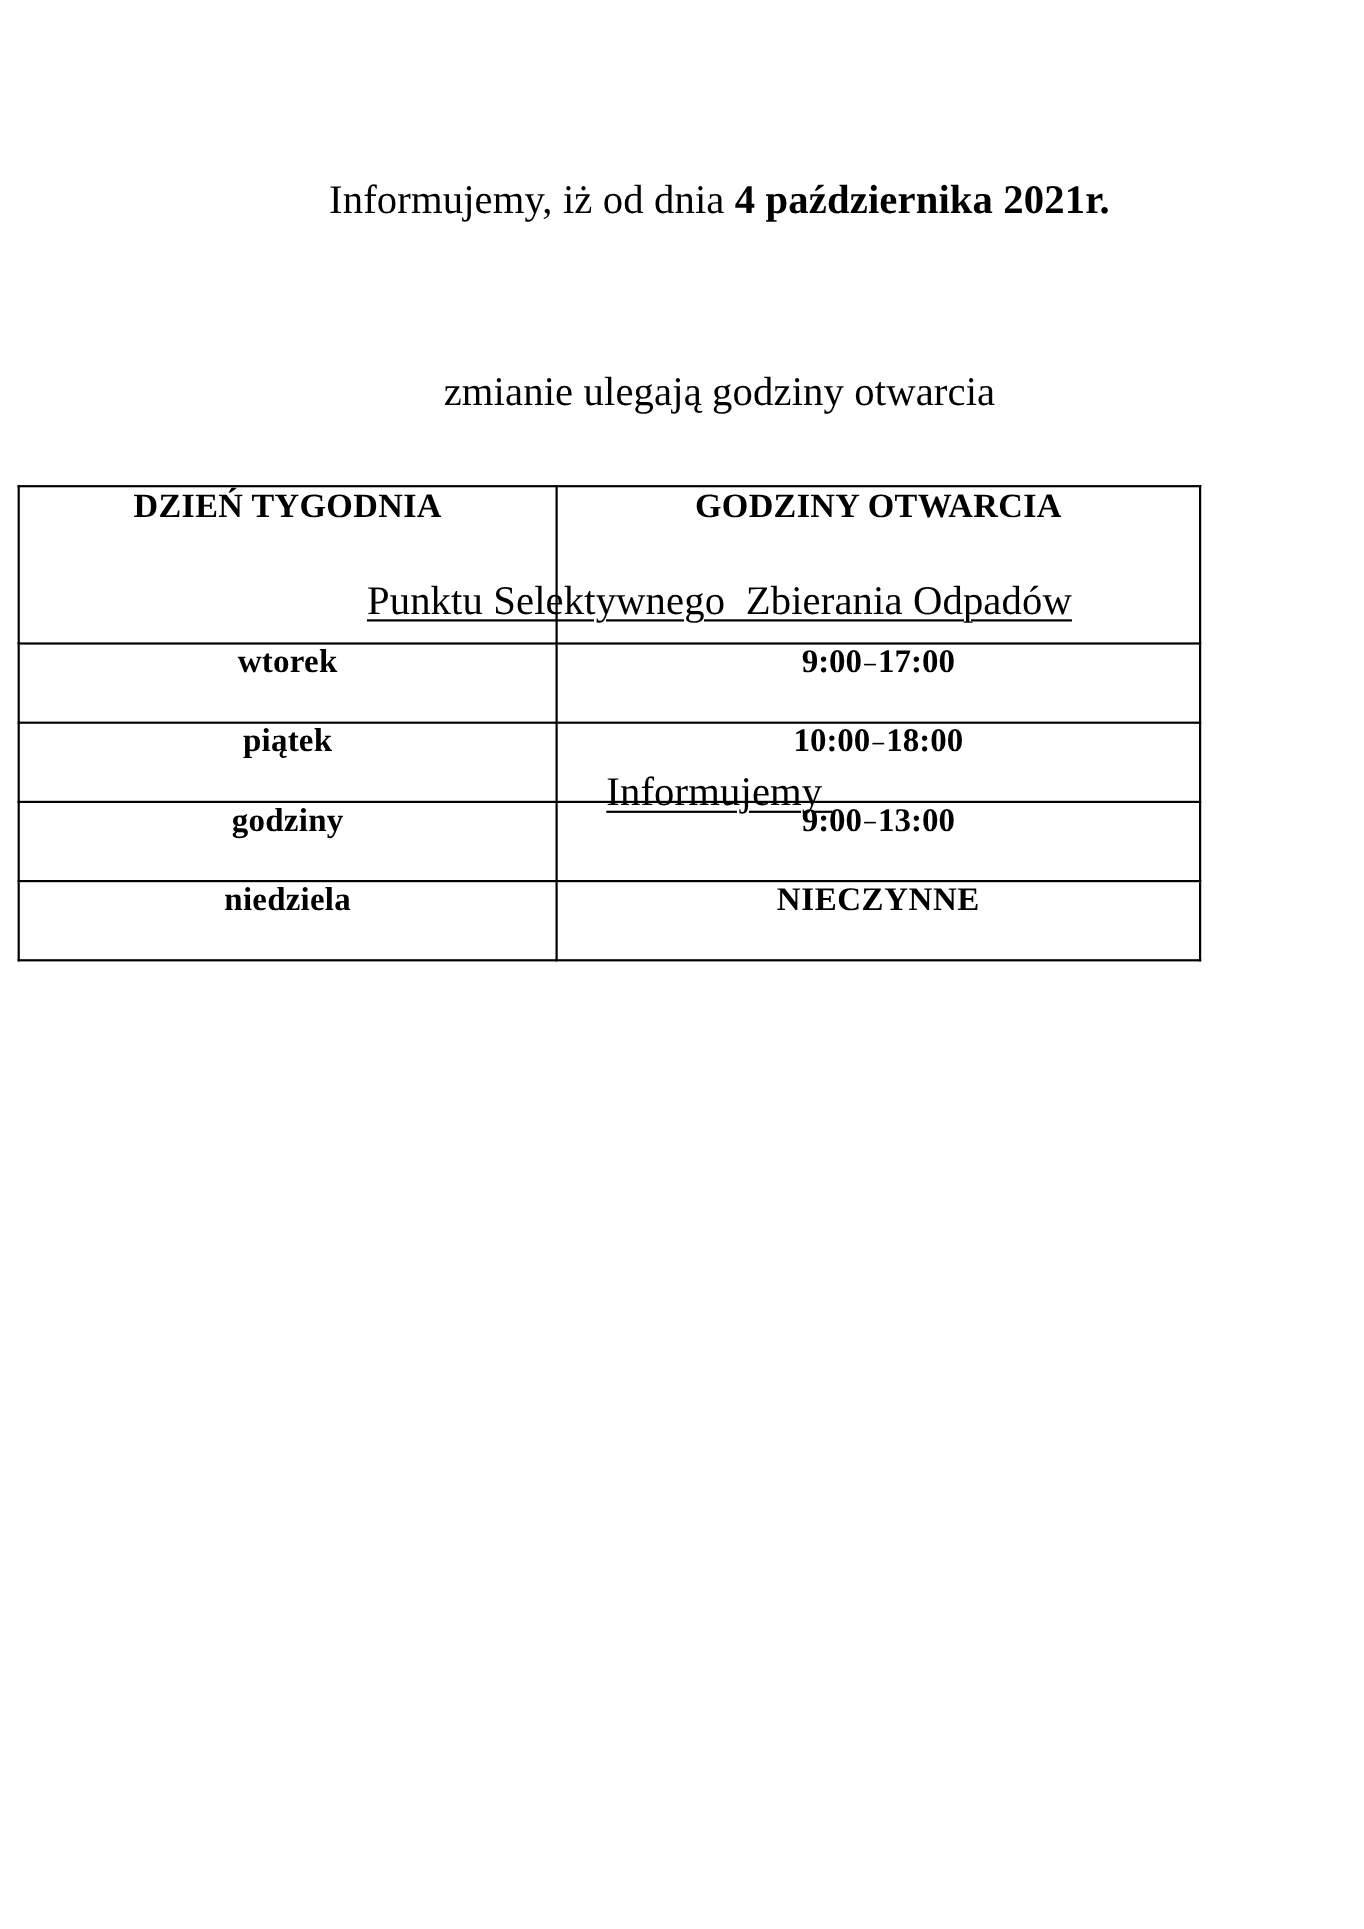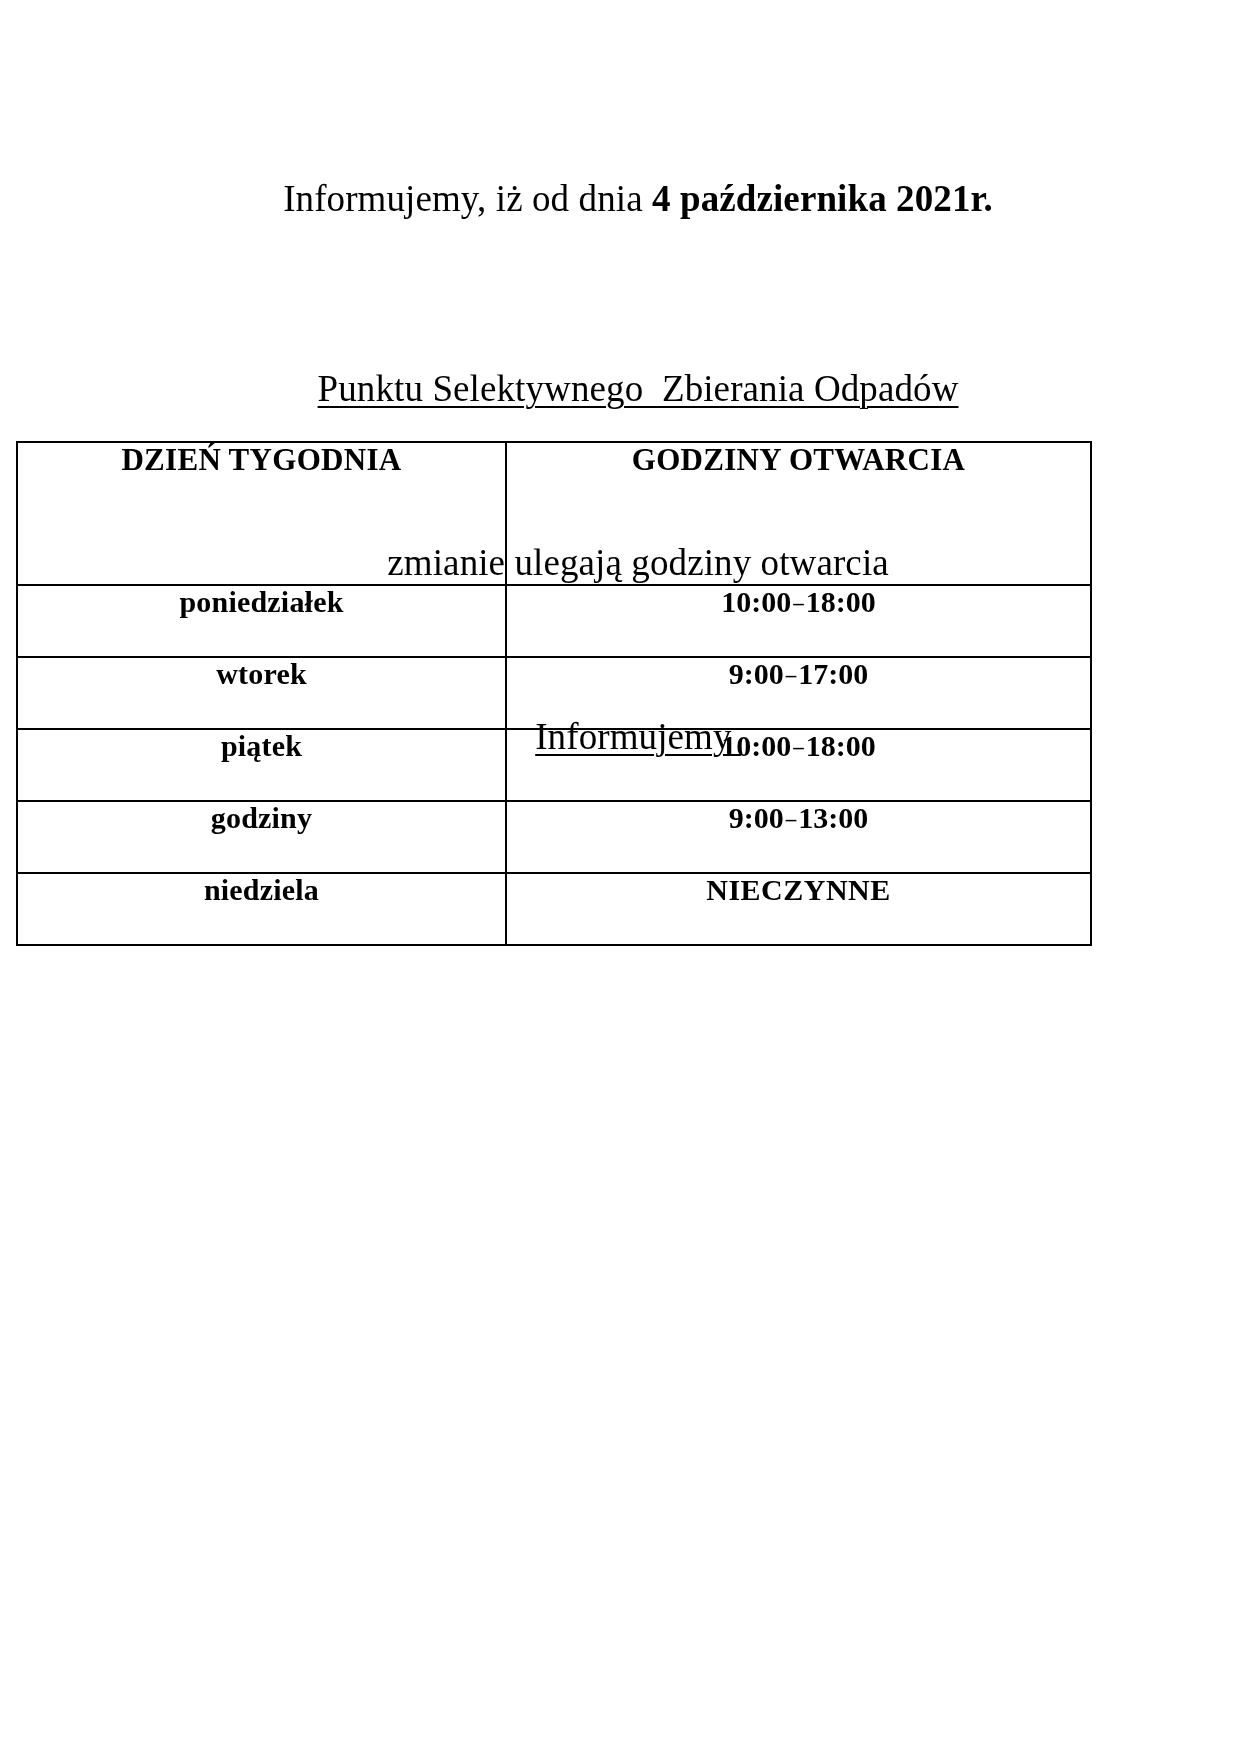--- a/index.html
+++ b/index.html
@@ -20,23 +20,24 @@
     width: 1240px;
     height: 1754px;
     background: #ffffff;
     overflow: hidden;
   }
 
   
   .notice-heading {
     position: absolute;
     left: 0;
-    top: 112px;
+    top: 96px;
     width: 1220px;
     text-align: center;
+    padding-left: 16px;
   }
   .heading-line {
     font-size: 37px;
     line-height: 58px;
     letter-spacing: 0.1px;
     white-space: pre;
   }
   .heading-line.first {
     font-size: 37px;
   }
@@ -105,26 +106,26 @@
 <body>
 
 <div class="page">
 
   <div class="notice-heading">
 
     <div class="heading-line first">
       <span>Informujemy, iż od dnia </span><span class="bold">4 października 2021r.</span>
     </div>
 
+    <div class="heading-line">
+      <span>zmianie ulegają godziny otwarcia</span>
+    </div>
+
     <div class="heading-line spaced">
       <span class="u">Punktu Selektywnego  Zbierania Odpadów</span>
-    </div>
-
-    <div class="heading-line">
-      <span>zmianie ulegają godziny otwarcia</span>
     </div>
 
     <div class="heading-line">
       <span class="u">Informujemy </span>
     </div>
 
 
   </div>
 
   <div class="schedule-wrap">
@@ -134,24 +135,20 @@
         <col class="col-hours">
       </colgroup>
       <thead>
         <tr>
           <th class="head-cell">DZIEŃ TYGODNIA</th>
           <th class="head-cell">GODZINY OTWARCIA</th>
         </tr>
       </thead>
       <tbody>
 
-        <tr>
-          <td class="body-cell day-cell">poniedziałek</td>
-          <td class="body-cell hours-cell"><span>10:00</span><span class="dash">–</span><span>18:00</span></td>
-        </tr>
 
         <tr>
           <td class="body-cell day-cell">wtorek</td>
           <td class="body-cell hours-cell"><span>9:00</span><span class="dash">–</span><span>17:00</span></td>
         </tr>
 
 
 
         <tr>
           <td class="body-cell day-cell">piątek</td>

